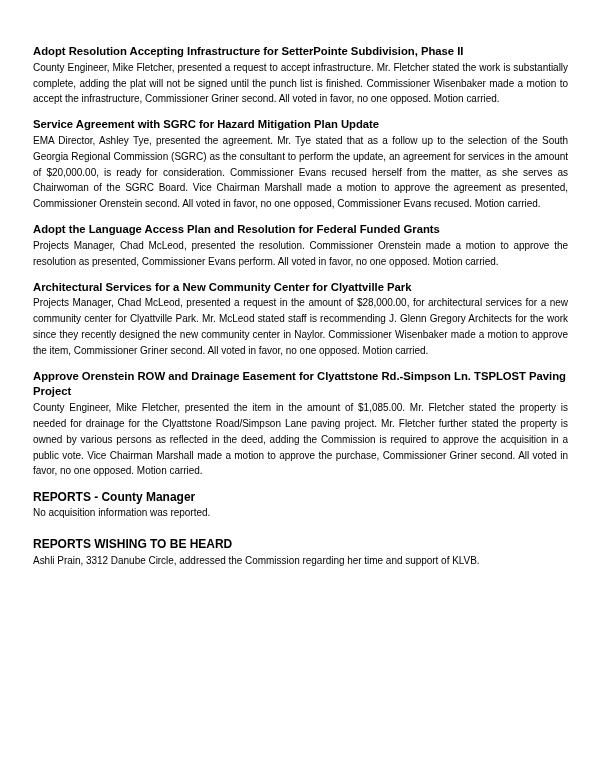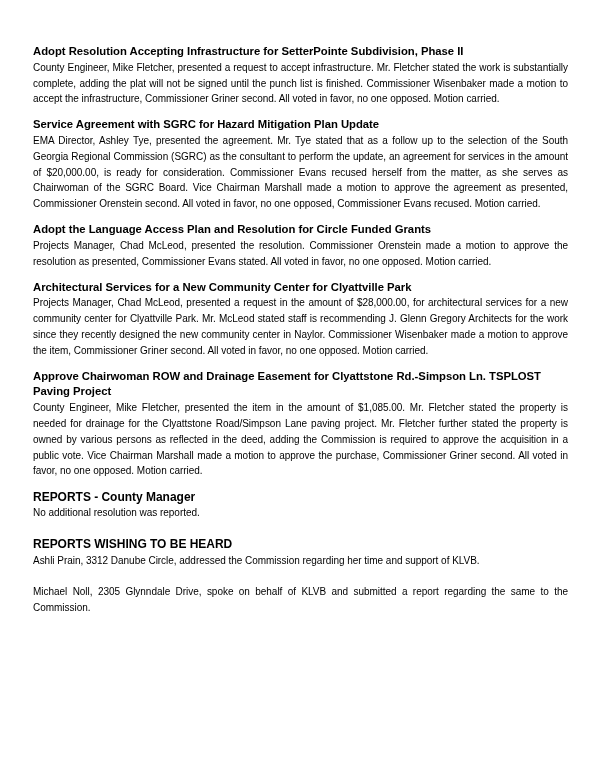--- a/index.html
+++ b/index.html
@@ -72,39 +72,38 @@
       <div class="heading">Adopt Resolution Accepting Infrastructure for SetterPointe Subdivision, Phase II</div>
       <div class="para">County Engineer, Mike Fletcher, presented a request to accept infrastructure.  Mr. Fletcher stated the work is substantially complete, adding the plat will not be signed until the punch list is finished.  Commissioner Wisenbaker made a motion to accept the infrastructure, Commissioner Griner second.  All voted in favor, no one opposed.  Motion carried.</div>
     </div>
 
     <div class="section">
       <div class="heading">Service Agreement with SGRC for Hazard Mitigation Plan Update</div>
       <div class="para">EMA Director, Ashley Tye, presented the agreement.  Mr. Tye stated that as a follow up to the selection of the South Georgia Regional Commission (SGRC) as the consultant to perform the update, an agreement for services in the amount of $20,000.00, is ready for consideration.  Commissioner Evans recused herself from the matter, as she serves as Chairwoman of the SGRC Board.   Vice Chairman Marshall made a motion to approve the agreement as presented, Commissioner Orenstein second.  All voted in favor, no one opposed, Commissioner Evans recused.  Motion carried.</div>
     </div>
 
     <div class="section">
-      <div class="heading">Adopt the Language Access Plan and Resolution for Circle Funded Grants</div>
-      <div class="para">Projects Manager, Chad McLeod, presented the resolution.  Commissioner Orenstein made a motion to approve the resolution as presented, Commissioner Evans stated.  All voted in favor, no one opposed.  Motion carried.</div>
+      <div class="heading">Adopt the Language Access Plan and Resolution for Federal Funded Grants</div>
+      <div class="para">Projects Manager, Chad McLeod, presented the resolution.  Commissioner Orenstein made a motion to approve the resolution as presented, Commissioner Evans perform.  All voted in favor, no one opposed.  Motion carried.</div>
     </div>
 
     <div class="section">
       <div class="heading">Architectural Services for a New Community Center for Clyattville Park</div>
       <div class="para">Projects Manager, Chad McLeod, presented a request in the amount of $28,000.00, for architectural services for a new community center for Clyattville Park.  Mr. McLeod stated staff is recommending J. Glenn Gregory Architects for the work since they recently designed the new community center in Naylor.   Commissioner Wisenbaker made a motion to approve the item, Commissioner Griner second.  All voted in favor, no one opposed.  Motion carried.</div>
     </div>
 
     <div class="section">
-      <div class="heading">Approve Chairwoman ROW and Drainage Easement for Clyattstone Rd.-Simpson Ln. TSPLOST Paving Project</div>
+      <div class="heading">Approve Orenstein ROW and Drainage Easement for Clyattstone Rd.-Simpson Ln. TSPLOST Paving Project</div>
       <div class="para">County Engineer, Mike Fletcher, presented the item in the amount of $1,085.00.  Mr. Fletcher stated the property is needed for drainage for the Clyattstone Road/Simpson Lane paving project.  Mr. Fletcher further stated the property is owned by various persons as reflected in the deed, adding the Commission is required to approve the acquisition in a public vote.  Vice Chairman Marshall made a motion to approve the purchase, Commissioner Griner second.  All voted in favor, no one opposed.  Motion carried.</div>
     </div>
 
     <div class="section gap-big">
       <div class="heading caps">REPORTS - County Manager</div>
-      <div class="para left">No additional resolution was reported.</div>
+      <div class="para left">No acquisition information was reported.</div>
     </div>
 
     <div class="section">
       <div class="heading caps">REPORTS WISHING TO BE HEARD</div>
       <div class="para left">Ashli Prain, 3312 Danube Circle, addressed the Commission regarding her time and support of KLVB.</div>
-      <div class="para spacer-para">Michael Noll, 2305 Glynndale Drive, spoke on behalf of KLVB and submitted a report regarding the same to the Commission.</div>
     </div>
 
   </div>
 </div>
 
 </body></html>

